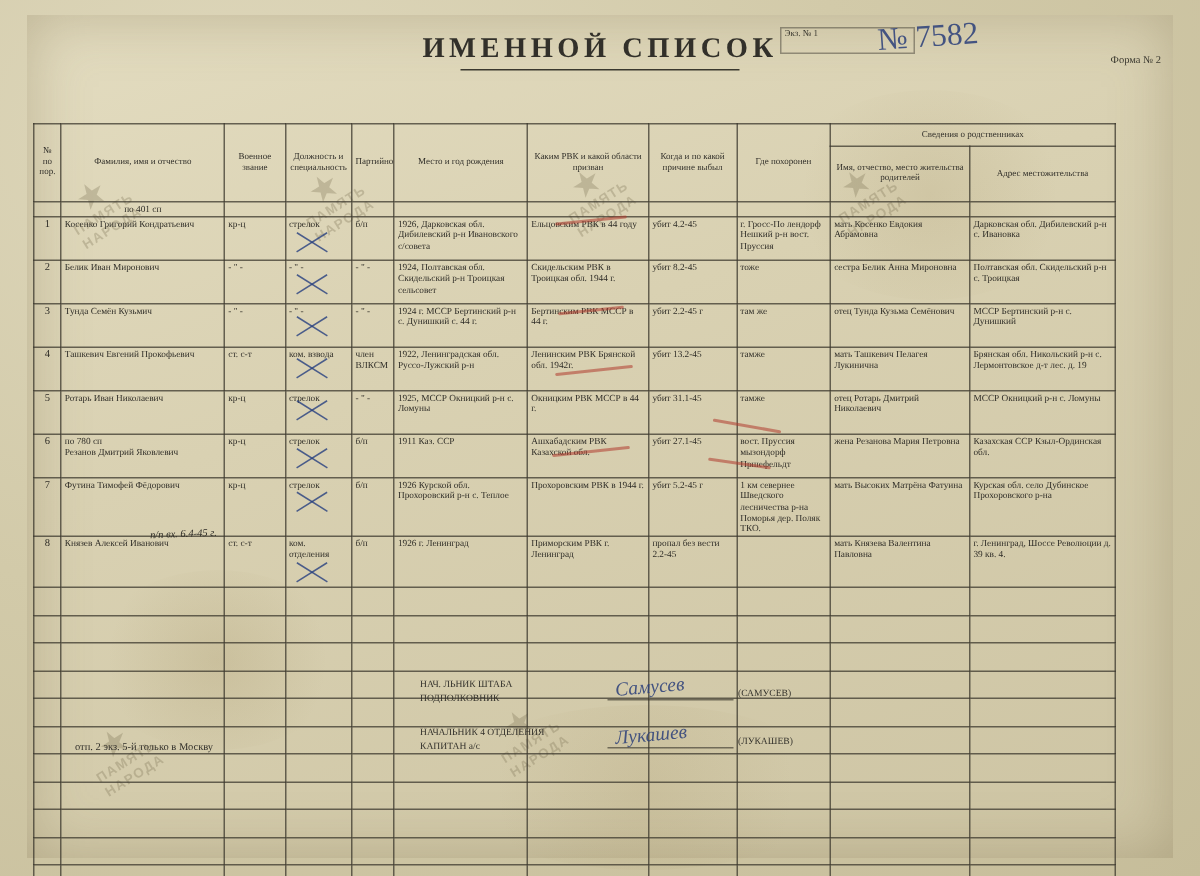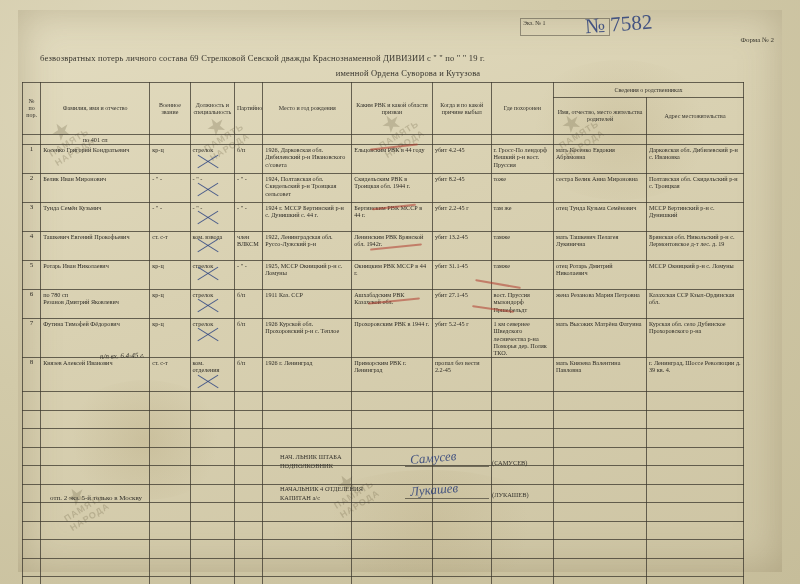--- a/index.html
+++ b/index.html
@@ -159,28 +159,25 @@
   <div class="stain s2"></div>
   <div class="stain s3"></div>
 
   <div class="wm" style="left:45px;top:120px"><span class="star">★</span><span>ПАМЯТЬ</span><br><span>НАРОДА</span></div>
   <div class="wm" style="left:200px;top:115px"><span class="star">★</span>ПАМЯТЬ<br>НАРОДА</div>
   <div class="wm" style="left:375px;top:112px"><span class="star">★</span>ПАМЯТЬ<br>НАРОДА</div>
   <div class="wm" style="left:555px;top:112px"><span class="star">★</span>ПАМЯТЬ<br>НАРОДА</div>
   <div class="wm" style="left:60px;top:485px"><span class="star">★</span>ПАМЯТЬ<br>НАРОДА</div>
   <div class="wm" style="left:330px;top:472px"><span class="star">★</span>ПАМЯТЬ<br>НАРОДА</div>
 
+  <div class="doc-title">ИМЕННОЙ СПИСОК</div>
   <div class="form-no">Форма № 2</div>
   <div class="stamp-box">Экз. № 1</div>
   <div class="ink-number">№ 7582</div>
 
-  <div class="subtitle">
-    <span>безвозвратных потерь личного состава 69 Стрелковой Севской дважды Краснознаменной ДИВИЗИИ с    "  "  по  "  "              19     г.</span>
-    <span class="l2">именной Ордена  Суворова  и  Кутузова</span>
-  </div>
 
   <table class="reg">
     <colgroup>
       <col style="width:18px">
         <col style="width:108px">
         <col style="width:40px">
       <col style="width:44px">
         <col style="width:28px">
         <col style="width:88px">
       <col style="width:80px">

